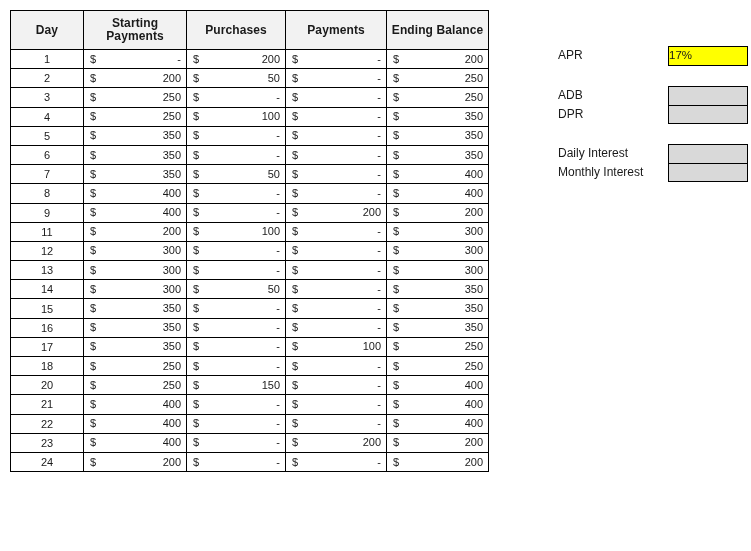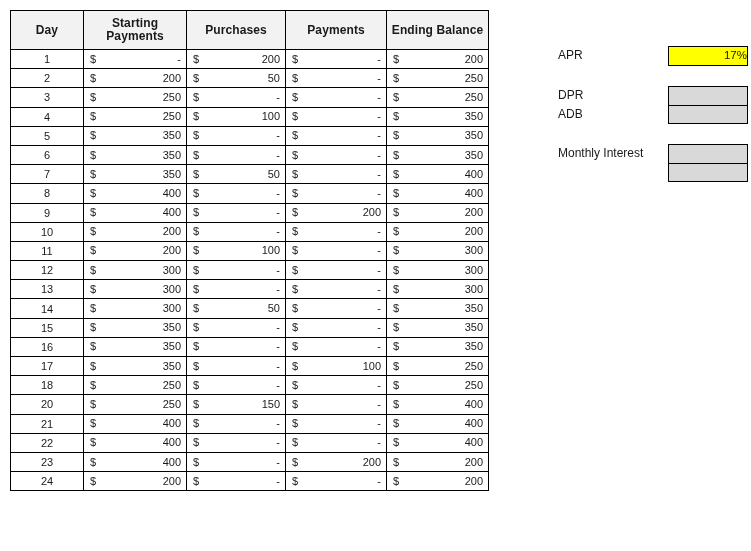--- a/index.html
+++ b/index.html
@@ -108,21 +108,21 @@
   .sum-boxes {
     position: absolute;
     left: 112px;
     top: 0;
     width: 78px;
     border: 1.5px solid #000000;
   }
   .sum-box {
     height: 17.5px;
     line-height: 17.5px;
-    text-align: right;
+    text-align: left;
     font-size: 11.5px;
     background: #d9d9d9;
     border-bottom: 1.5px solid #000000;
   }
   .sum-box:last-child {
     border-bottom: none;
   }
   .sum-box.highlight {
     background: #ffff00;
   }
@@ -391,47 +391,20 @@
             </span>
           </td>
           <td class="money">
             <span class="acct">
               <span class="sym">$</span>
               <span class="amt">200</span>
             </span>
           </td>
         </tr>
         <tr>
-          <td class="day-cell">10</td>
-          <td class="money">
-            <span class="acct">
-              <span class="sym">$</span>
-              <span class="amt">200</span>
-            </span>
-          </td>
-          <td class="money">
-            <span class="acct">
-              <span class="sym">$</span>
-              <span class="amt">-</span>
-            </span>
-          </td>
-          <td class="money">
-            <span class="acct">
-              <span class="sym">$</span>
-              <span class="amt">-</span>
-            </span>
-          </td>
-          <td class="money">
-            <span class="acct">
-              <span class="sym">$</span>
-              <span class="amt">200</span>
-            </span>
-          </td>
-        </tr>
-        <tr>
           <td class="day-cell">11</td>
           <td class="money">
             <span class="acct">
               <span class="sym">$</span>
               <span class="amt">200</span>
             </span>
           </td>
           <td class="money">
             <span class="acct">
               <span class="sym">$</span>
@@ -785,31 +758,32 @@
     <div class="sum-labels">
       <div class="sum-label">APR</div>
     </div>
     <div class="sum-boxes">
       <div class="sum-box highlight">17%</div>
     </div>
   </div>
 
   <div id="group-rates" class="sum-group">
     <div class="sum-labels">
+      <div class="sum-label">ADB</div>
       <div class="sum-label">DPR</div>
-      <div class="sum-label">ADB</div>
     </div>
     <div class="sum-boxes">
       <div class="sum-box"></div>
       <div class="sum-box"></div>
     </div>
   </div>
 
   <div id="group-interest" class="sum-group">
     <div class="sum-labels">
+      <div class="sum-label">Daily Interest</div>
       <div class="sum-label">Monthly Interest</div>
     </div>
     <div class="sum-boxes">
       <div class="sum-box"></div>
       <div class="sum-box"></div>
     </div>
   </div>
 
 </div>
 

